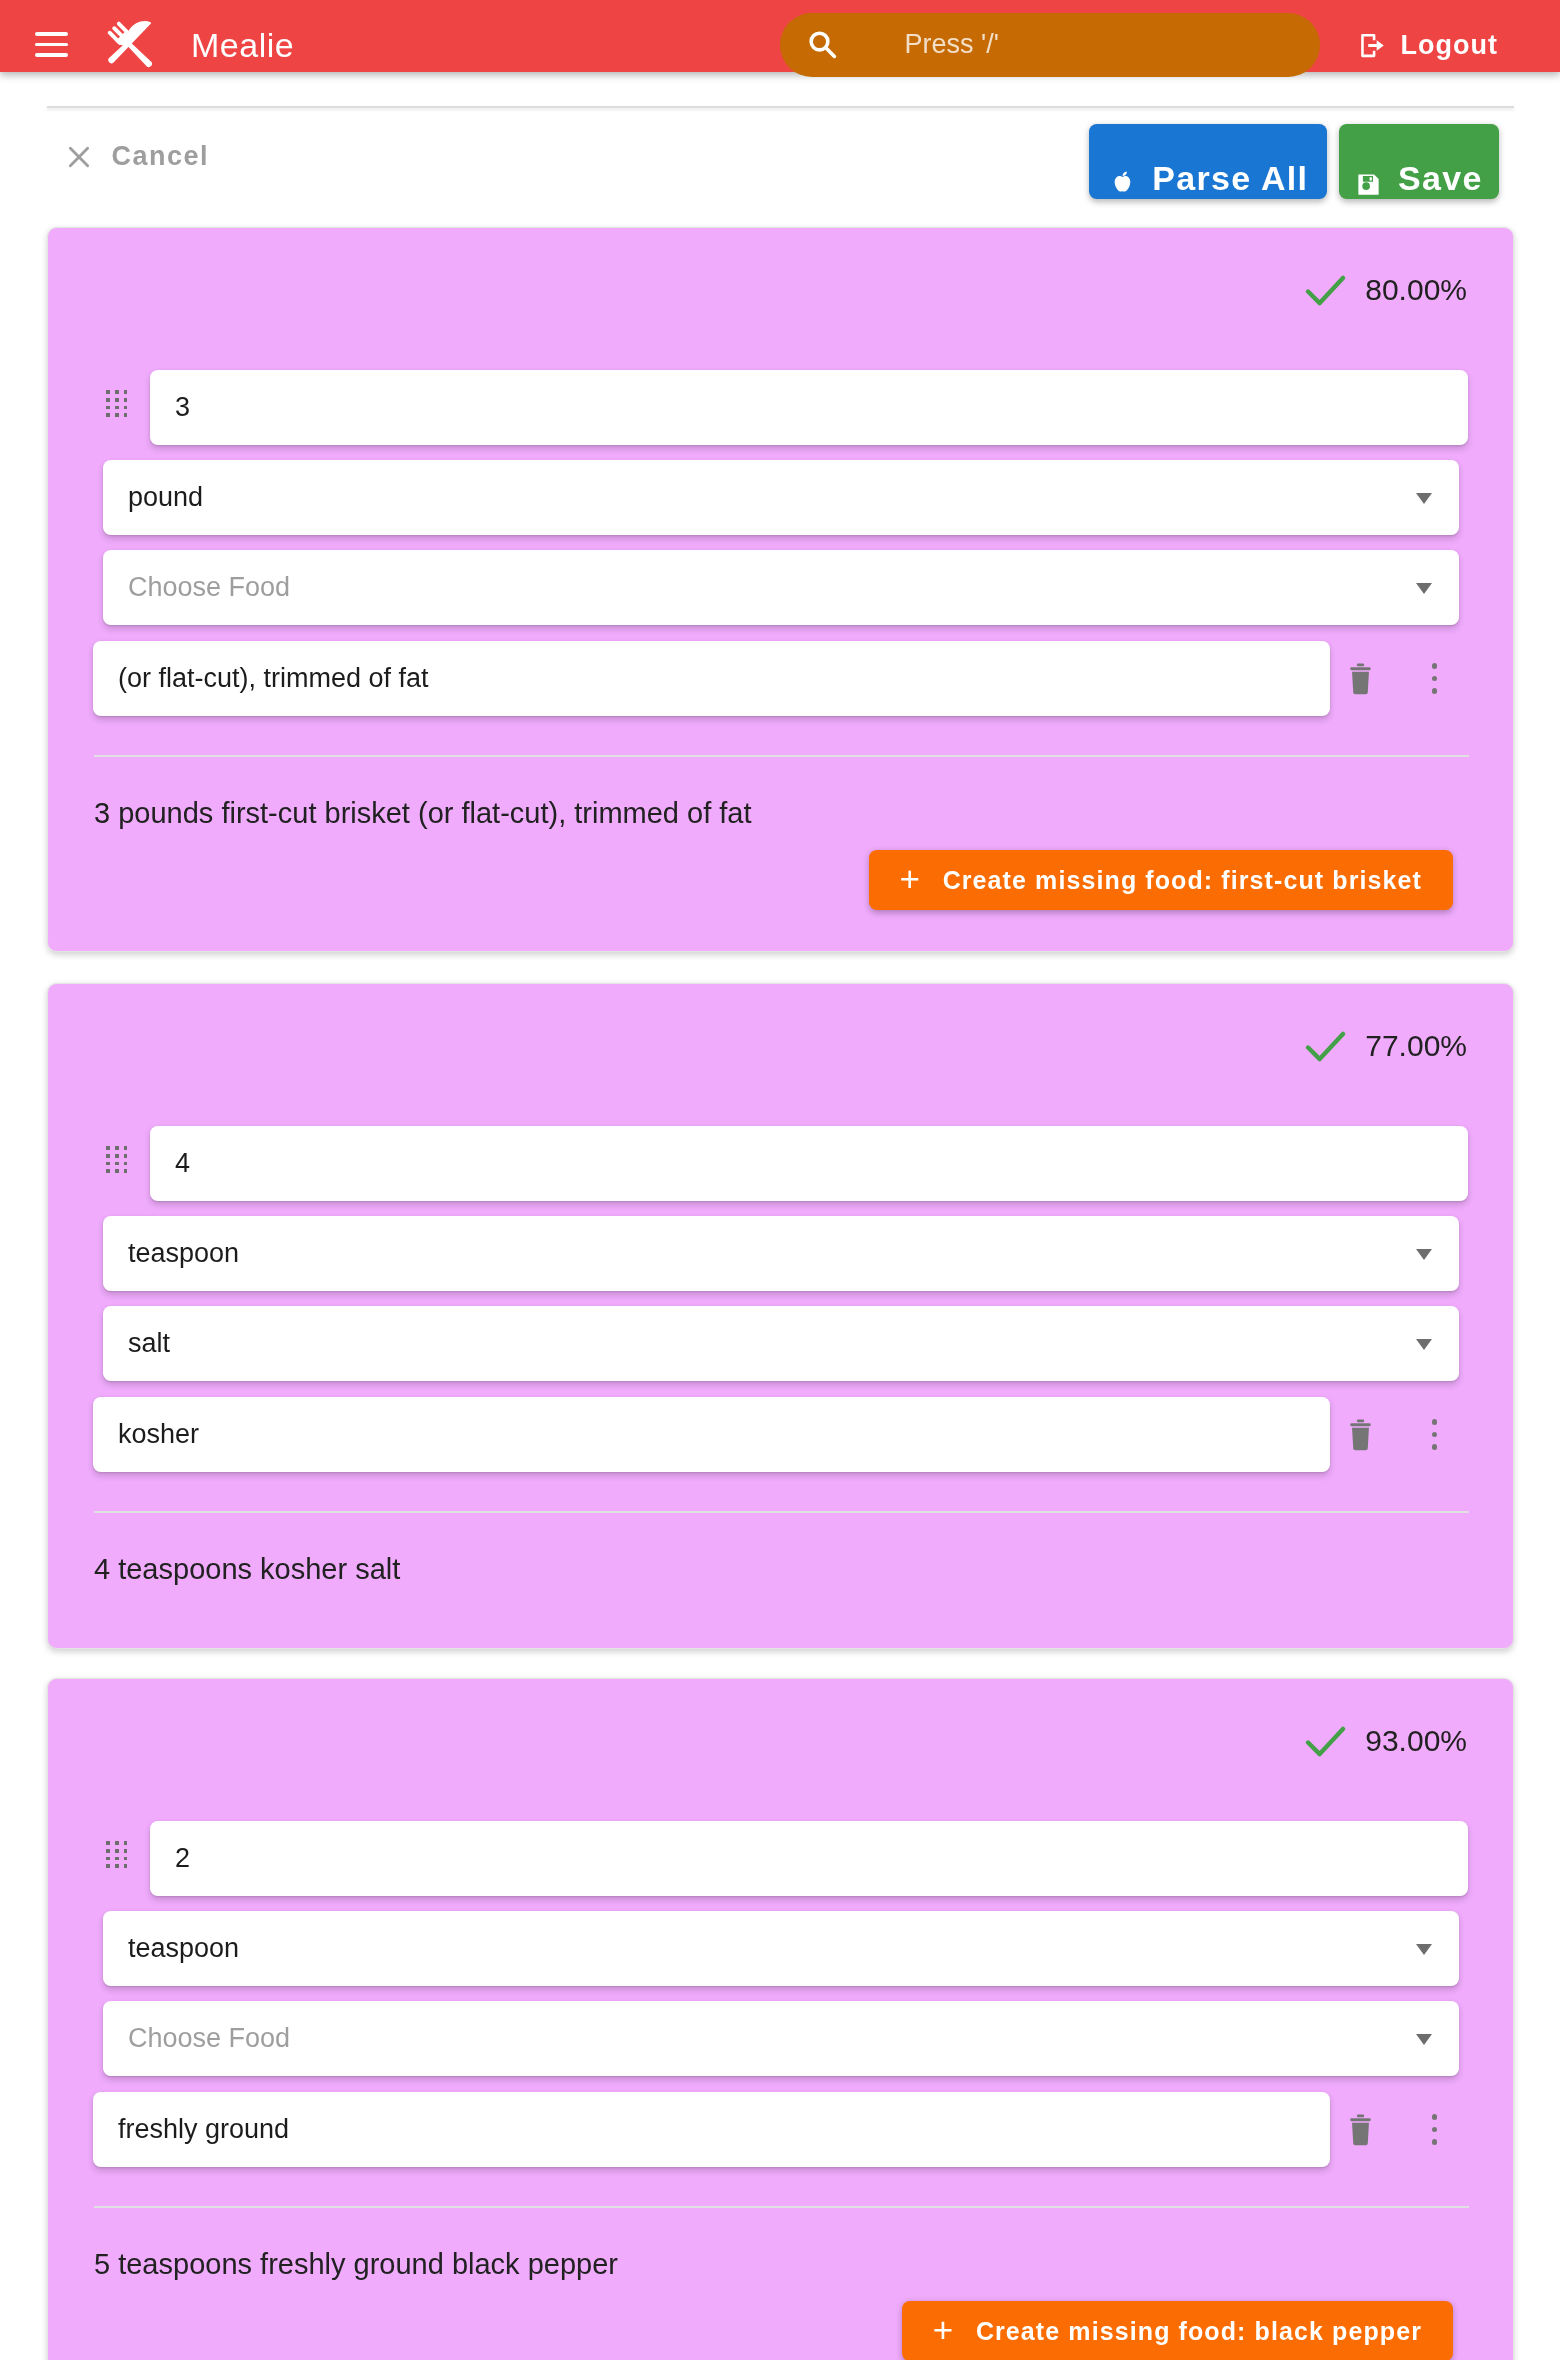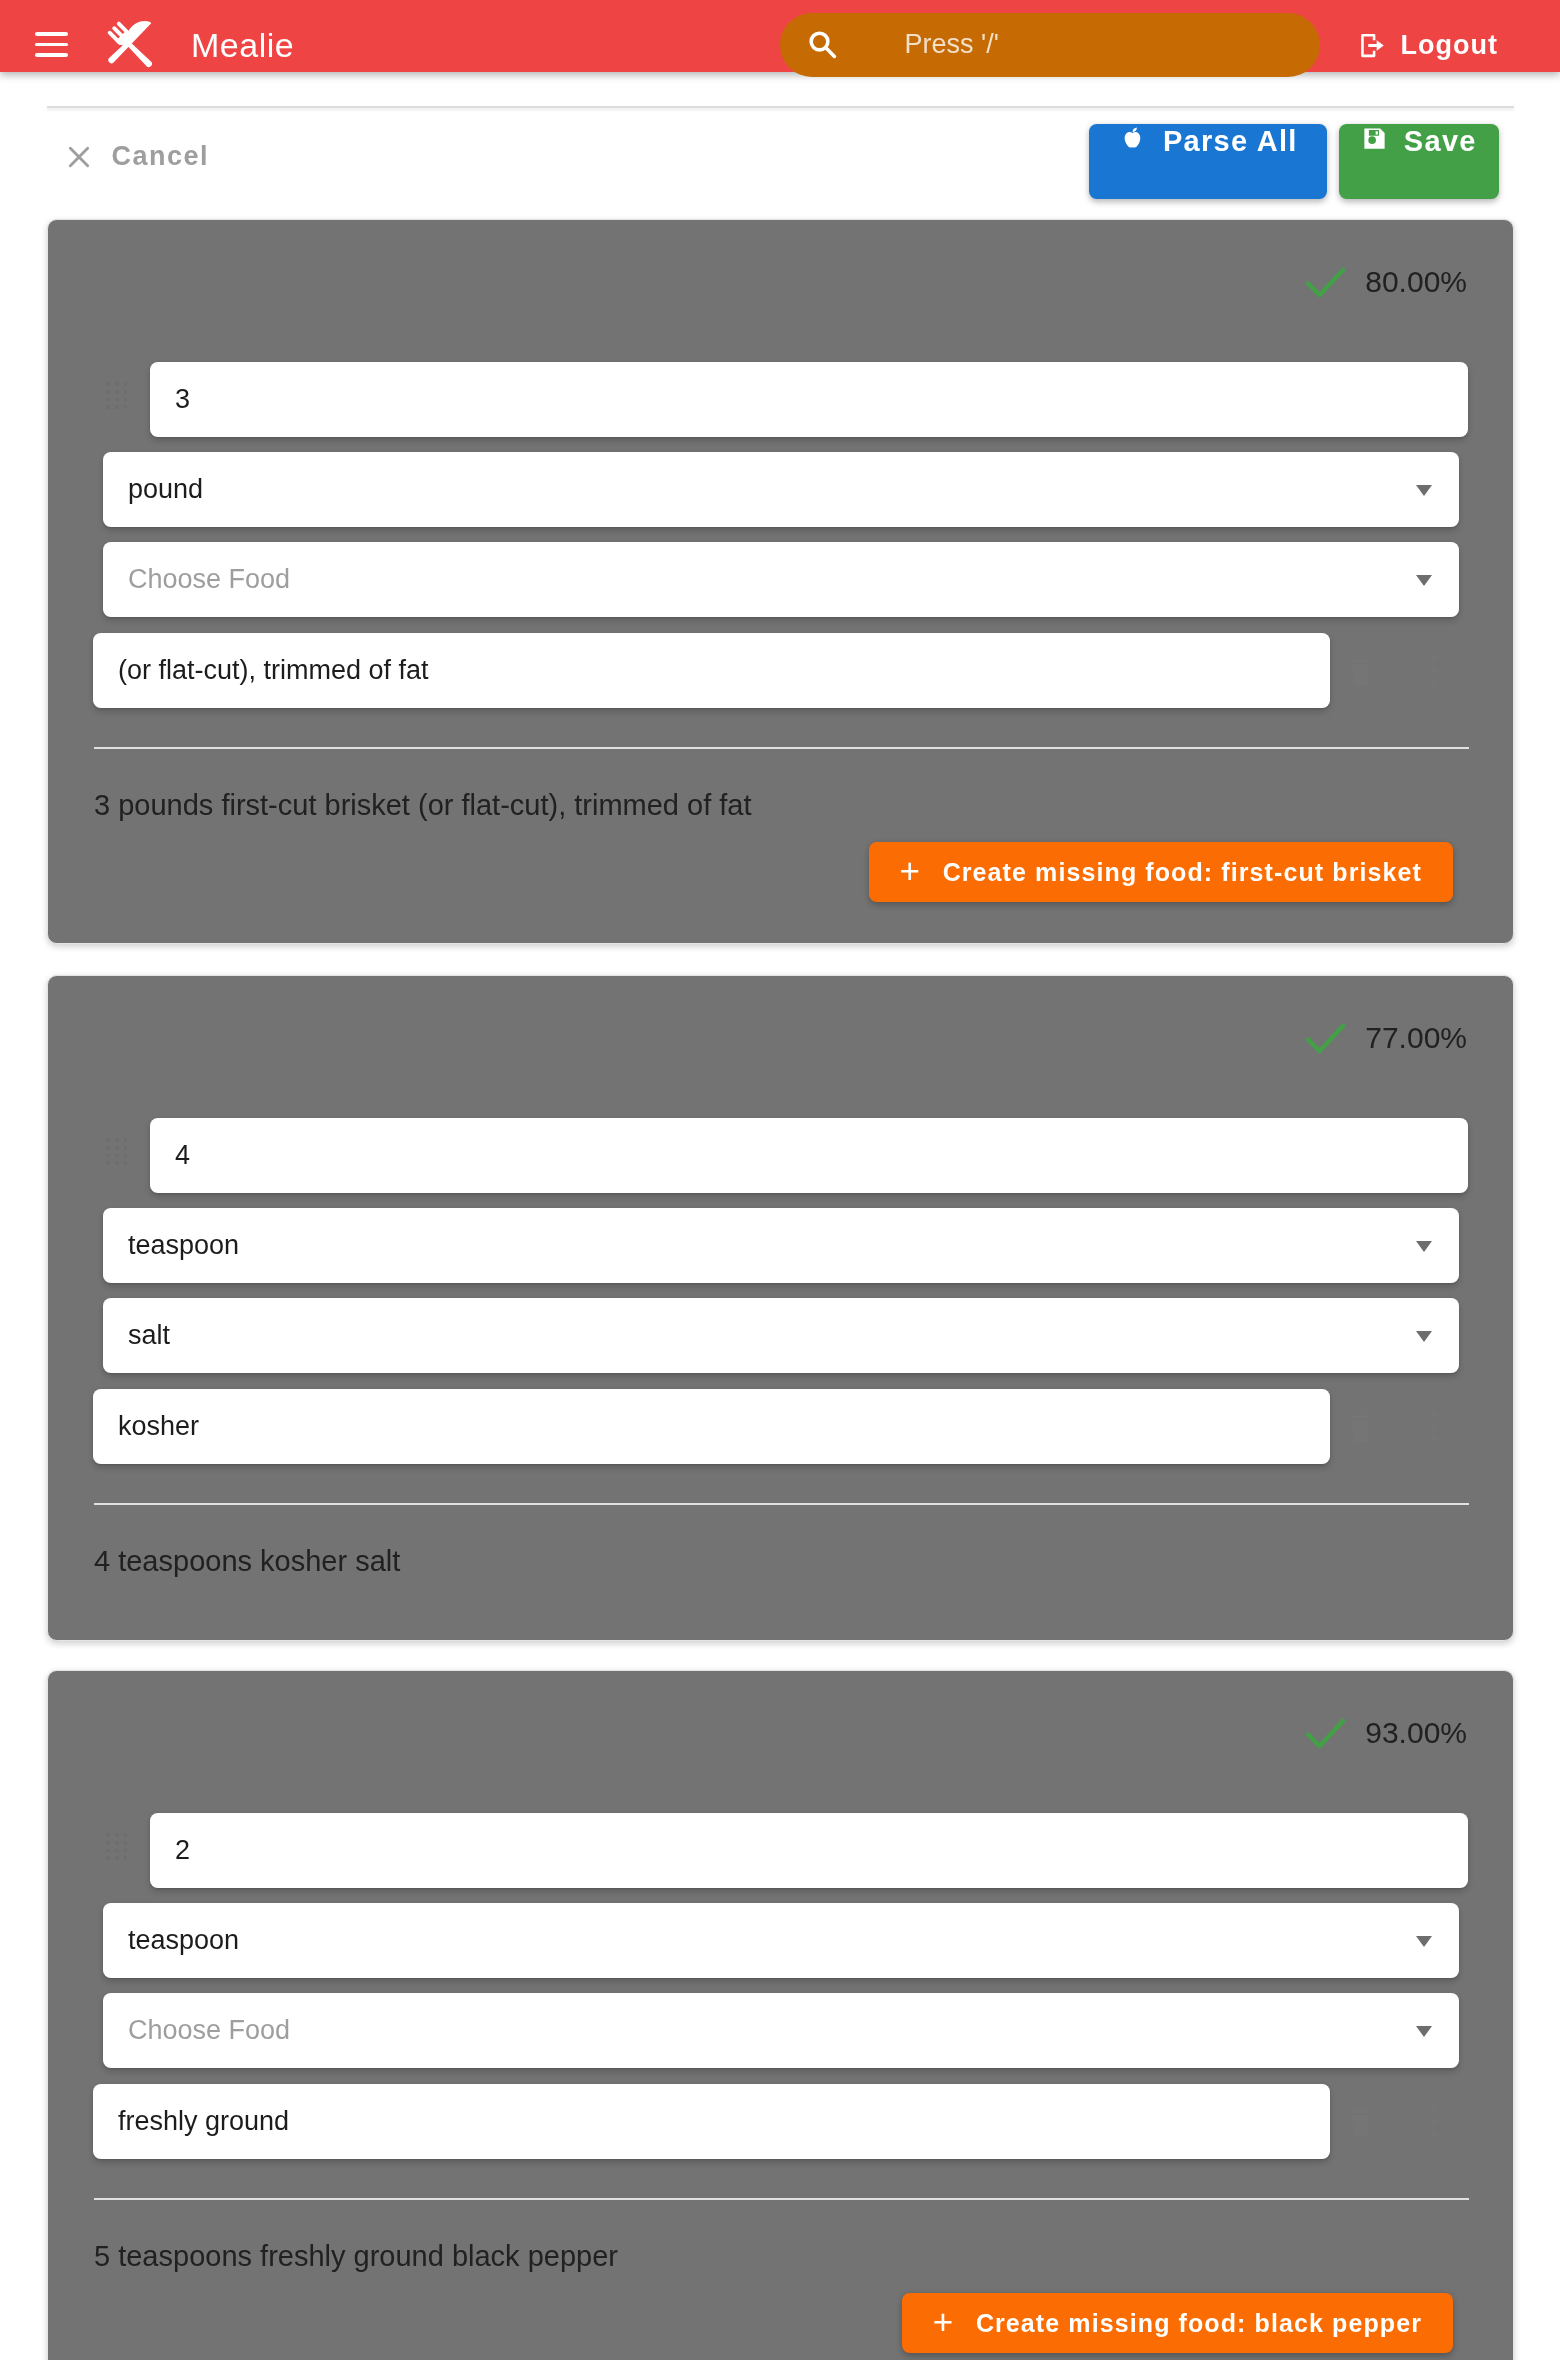--- a/index.html
+++ b/index.html
@@ -37,30 +37,30 @@
   }
   
   .top-divider{position:absolute;left:47px;top:106px;width:1467px;height:2px;background:#dcdcdc;
     box-shadow:0 2px 2.9px rgba(0,0,0,.10);}
   .cancel{
     position:absolute;left:66px;top:135px;height:43px;display:flex;align-items:center;gap:19.5px;
     color:#9e9e9e;font-size:27px;font-weight:bold;letter-spacing:1.5px;cursor:pointer;
   }
   .btn{
     position:absolute;top:124px;height:75px;border-radius:7.8px;border:none;cursor:pointer;
-    display:flex;align-items:flex-start;justify-content:center;gap:15.6px;
-    color:#fff;font-size:29px;font-weight:bold;letter-spacing:1.3px;
+    display:flex;align-items:flex-end;justify-content:center;gap:15.6px;
+    color:#fff;font-size:34px;font-weight:bold;letter-spacing:1.3px;
     font-family:inherit;box-shadow:0 2.9px 5.9px rgba(0,0,0,.28);
   }
   .btn-parse{left:1089px;width:238px;background:#1976D2;}
   .btn-save{left:1339px;width:160px;background:#43A047;}
   
   .card{
-    position:absolute;left:47px;width:1467px;background:#737373;border-radius:9.8px;
-    border:1px solid #e4e4e4;box-shadow:0 2.9px 6.8px rgba(0,0,0,.18);box-sizing:border-box;
+    position:absolute;left:47px;width:1467px;background:#f0abfc;border-radius:9.8px;
+    border:1px solid #e4e4e4;box-shadow:0 2.9px 6.8px rgba(0,0,0,.18);box-sizing:border-box;margin-top:8px;
   }
   .card1{top:219px;height:725px;}
   .card2{top:975px;height:666px;}
   .card3{top:1670px;height:702px;}
   .confidence{
     position:absolute;right:46px;top:45px;display:flex;align-items:center;gap:19.5px;
     font-size:30px;color:#212121;
   }
   .handle{
     position:absolute;left:58px;top:162px;width:21.5px;height:29px;cursor:grab;

